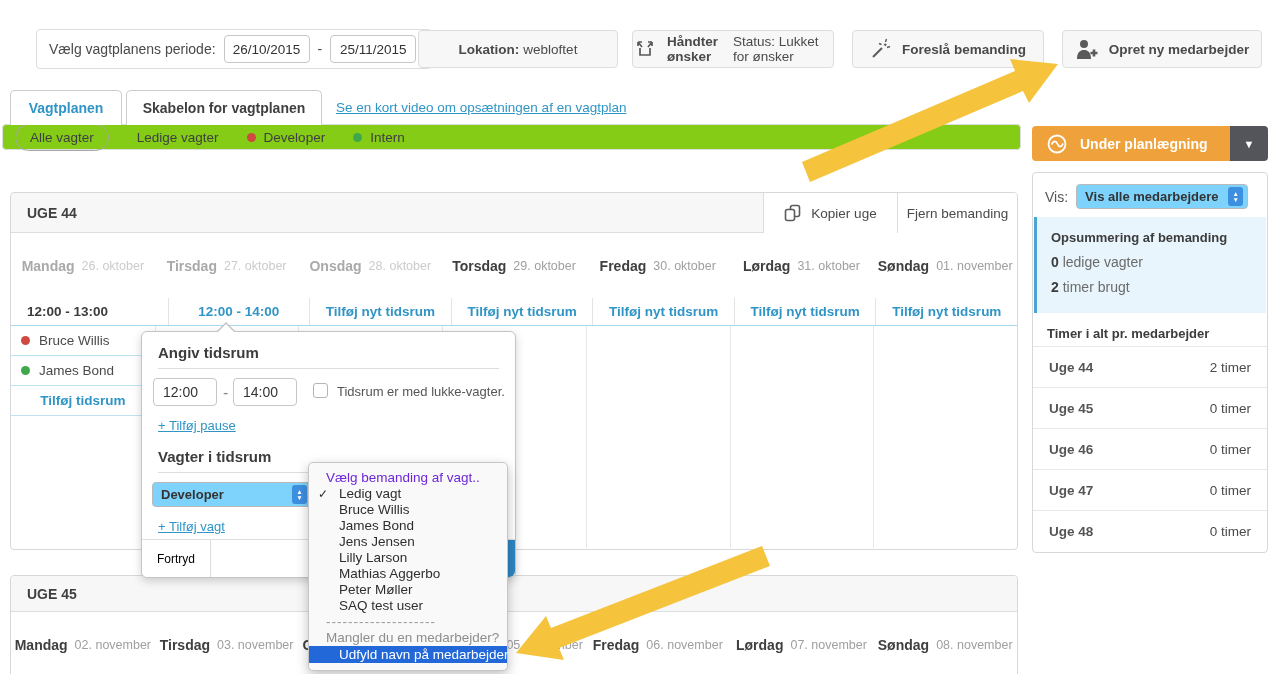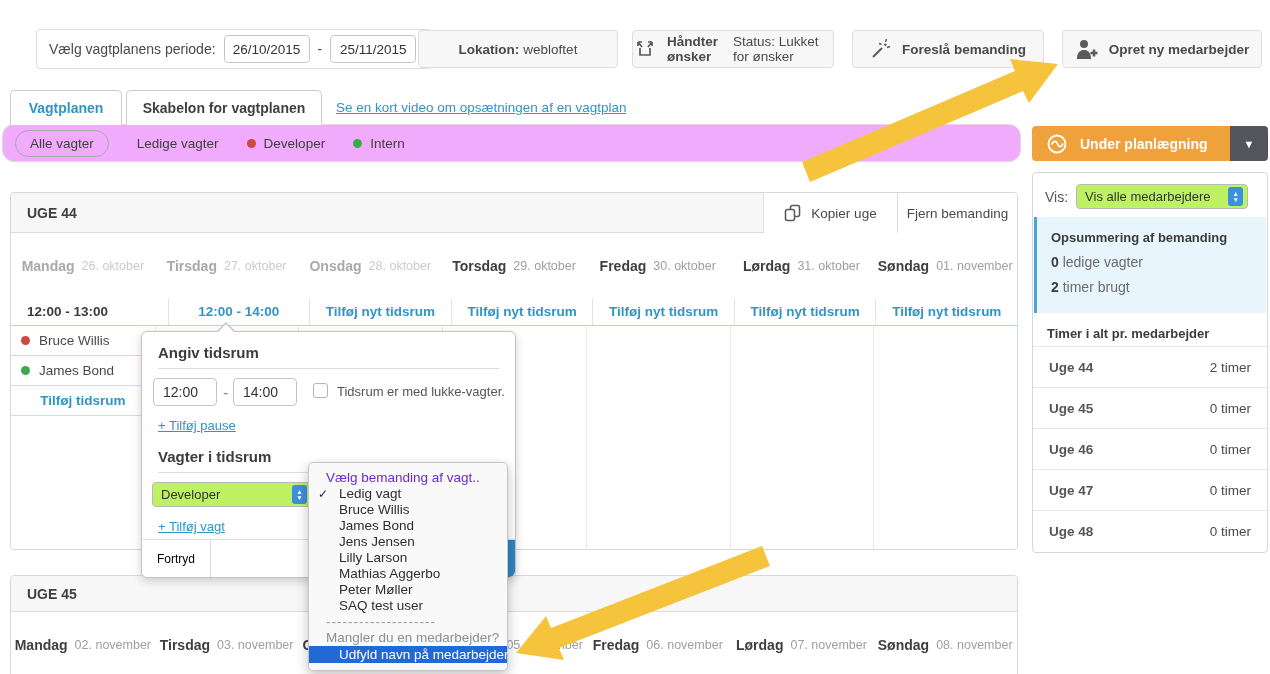--- a/index.html
+++ b/index.html
@@ -26,22 +26,22 @@
   .icon { flex:none; display:flex; align-items:center; justify-content:center; }
 
   
   .tab { position:absolute; top:90px; height:35px; background:#fff; border:1px solid #ccc; border-bottom:none;
          border-radius:5px 5px 0 0; display:flex; align-items:center; justify-content:center;
          font-size:14px; font-weight:bold; z-index:3; }
   .tab-active { left:10px; width:112px; color:#3095c6; }
   .tab-idle   { left:126px; width:196px; color:#3f3f3f; }
   .video-link { position:absolute; left:336px; top:100px; font-size:13.5px; color:#3095c6;
                 text-decoration:underline; z-index:3; }
-  .filter-bar { position:absolute; left:2px; top:124px; width:1019px; height:38px; background:#f0abfc;
-                border:1px solid #ddd; border-radius:12px; display:flex; align-items:center;
+  .filter-bar { position:absolute; left:2px; top:124px; width:1019px; height:26px; background:#84cc16;
+                border:1px solid #ddd; border-radius:4px; display:flex; align-items:center;
                 padding-left:12px; gap:28px; z-index:2; }
   .pill { border:1px solid #a7a7a7; border-radius:999px; padding:5px 14px; font-size:13.5px; color:#3f3f3f; }
   .filter-item { font-size:13.5px; color:#3f3f3f; display:flex; align-items:center; gap:8px; }
   .dot { width:9px; height:9px; border-radius:50%; flex:none; }
   .dot-red { background:#cf4940; }
   .dot-green { background:#3fa84c; }
 
   
   .week { position:absolute; left:10px; width:1008px; border:1px solid #d8d8d8; border-radius:4px; background:#fff; }
   #week44 { top:192px; height:358px; }
@@ -94,22 +94,22 @@
   .cb-label { position:absolute; left:195px; top:52px; font-size:13px; color:#555; }
   .link-sm { font-size:13px; color:#3095c6; text-decoration:underline; position:absolute; }
   .popup-sub { position:absolute; left:16px; top:116px; font-size:15px; font-weight:bold; color:#3c3c3c; }
   .popup-footer { position:absolute; left:0; right:0; bottom:0; height:38px; border-top:1px solid #ddd; }
   .cancel-btn { position:absolute; left:0; top:0; width:69px; height:37px; border-right:1px solid #ddd;
                 background:#fff; border-radius:0 0 0 6px; display:flex; align-items:center; justify-content:center;
                 font-size:12px; color:#000000; }
   .save-btn { position:absolute; right:0; top:0; width:75px; height:37px; background:#2e86c3; border-radius:0 0 6px 0; }
 
   
-  .select { background:#bef264; border:1px solid #b9b9b9; border-radius:4px; display:flex; align-items:center;
-            justify-content:space-between; padding:0 4px 0 8px; font-size:13px; color:#333; }
+  .select { background:#7dd3fc; border:1px solid #b9b9b9; border-radius:4px; display:flex; align-items:center;
+            justify-content:space-between; padding:0 4px 0 8px; font-size:13px; color:#333;font-weight:bold; }
   .stepper { width:15px; height:19px; background:#3d8fe0; border-radius:3px; display:flex; flex-direction:column;
              align-items:center; justify-content:center; color:#fff; font-size:6.5px; line-height:6px; flex:none; }
 
   
   .dropdown { position:absolute; left:308px; top:462px; width:200px; background:#f9f9f9;
               border:1px solid #c6c6c6; border-radius:5px; box-shadow:0 4px 12px rgba(0,0,0,0.25);
               z-index:30; padding:7px 0; font-size:13.5px; color:#2e2e2e; }
   .dd-item { height:16px; line-height:16px; padding-left:30px; position:relative; white-space:nowrap; }
   .dd-ph { color:#6d28d9; padding-left:17px; }
   .dd-check { position:absolute; left:9px; top:0; font-size:12px; }

